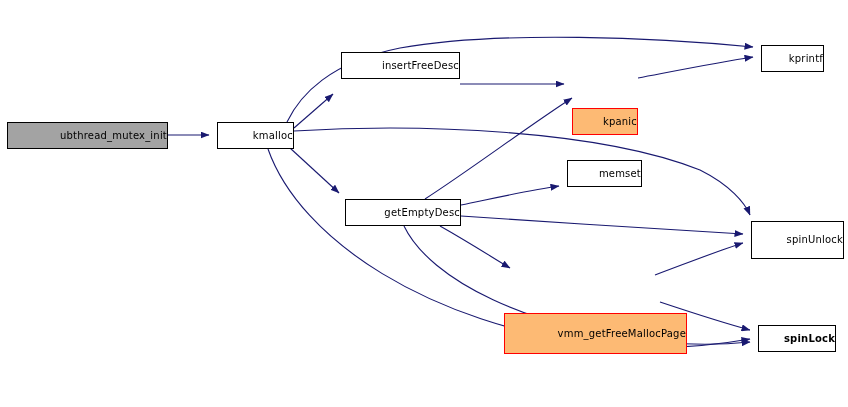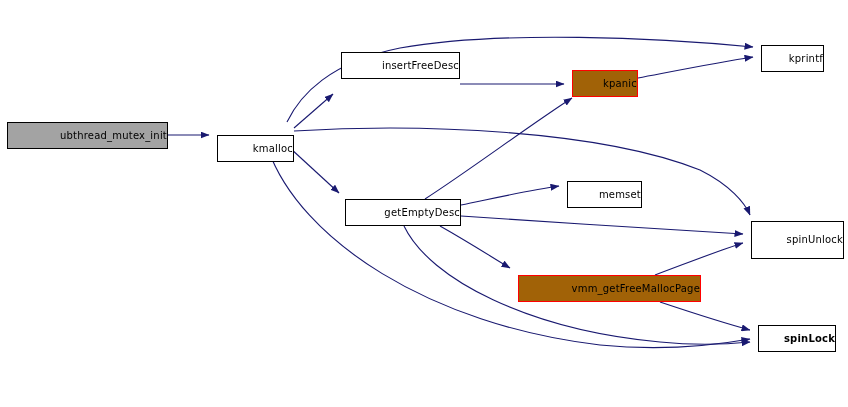--- a/index.html
+++ b/index.html
@@ -39,21 +39,22 @@
     white-space: nowrap;
     z-index: 3;
   }
   .gnode.highlight {
     background: #a3a3a3;
     border-color: #000000;
   }
   .gnode.external {
     border-color: #ff0000;
     border-width: 1px;
-    background: #a16207;
+    background: #fdba74;
+    margin-top: 38px;
   }
   .gnode-label {
     pointer-events: none;
   }
 </style>
 </head>
 <body>
 
 <div id="callgraph-canvas">
   <svg id="edge-layer" viewBox="0 0 848 407" xmlns="http://www.w3.org/2000/svg">
@@ -77,41 +78,41 @@
         <path d="M440,226 C470,243 490,256 510,268" fill="none" stroke="#191970" stroke-width="1.1" marker-end="url(#arrowhead)"></path>
         <path d="M404,226 C430,280 530,330 660,342 C700,346 730,344 750,342" fill="none" stroke="#191970" stroke-width="1.1" marker-end="url(#arrowhead)"></path>
         <path d="M655,275 C690,262 720,250 743,243" fill="none" stroke="#191970" stroke-width="1.1" marker-end="url(#arrowhead)"></path>
         <path d="M660,302 C690,312 720,322 750,330" fill="none" stroke="#191970" stroke-width="1.1" marker-end="url(#arrowhead)"></path>
       </g>
   </svg>
   <div id="nodes-group">
       <div class="gnode highlight" style="left: 7px; top: 122px; width: 161px; height: 27px;">
         <span class="gnode-label">ubthread_mutex_init</span>
       </div>
-      <div class="gnode" style="left: 217px; top: 135px; width: 77px; height: 27px;">
+      <div class="gnode" style="left: 217px; top: 122px; width: 77px; height: 27px;">
         <span class="gnode-label">kmalloc</span>
       </div>
       <div class="gnode" style="left: 341px; top: 52px; width: 119px; height: 27px;">
         <span class="gnode-label">insertFreeDesc</span>
       </div>
       <div class="gnode external" style="left: 572px; top: 70px; width: 66px; height: 27px;">
         <span class="gnode-label">kpanic</span>
       </div>
       <div class="gnode" style="left: 761px; top: 45px; width: 63px; height: 27px;">
         <span class="gnode-label">kprintf</span>
       </div>
       <div class="gnode" style="left: 345px; top: 199px; width: 116px; height: 27px;">
         <span class="gnode-label">getEmptyDesc</span>
       </div>
-      <div class="gnode" style="left: 567px; top: 181px; width: 75px; height: 27px;">
+      <div class="gnode" style="left: 567px; top: 160px; width: 75px; height: 27px;">
         <span class="gnode-label">memset</span>
       </div>
       <div class="gnode" style="left: 751px; top: 221px; width: 93px; height: 38px;">
         <span class="gnode-label">spinUnlock</span>
       </div>
-      <div class="gnode external" style="left: 518px; top: 275px; width: 183px; height: 27px;">
+      <div class="gnode external" style="left: 504px; top: 275px; width: 183px; height: 41px;">
         <span class="gnode-label">vmm_getFreeMallocPage</span>
       </div>
       <div class="gnode" style="left: 758px; top: 325px; width: 78px; height: 27px; font-weight: bold;">
         <span class="gnode-label">spinLock</span>
       </div>
     </div>
 </div>
 
 </body></html>

